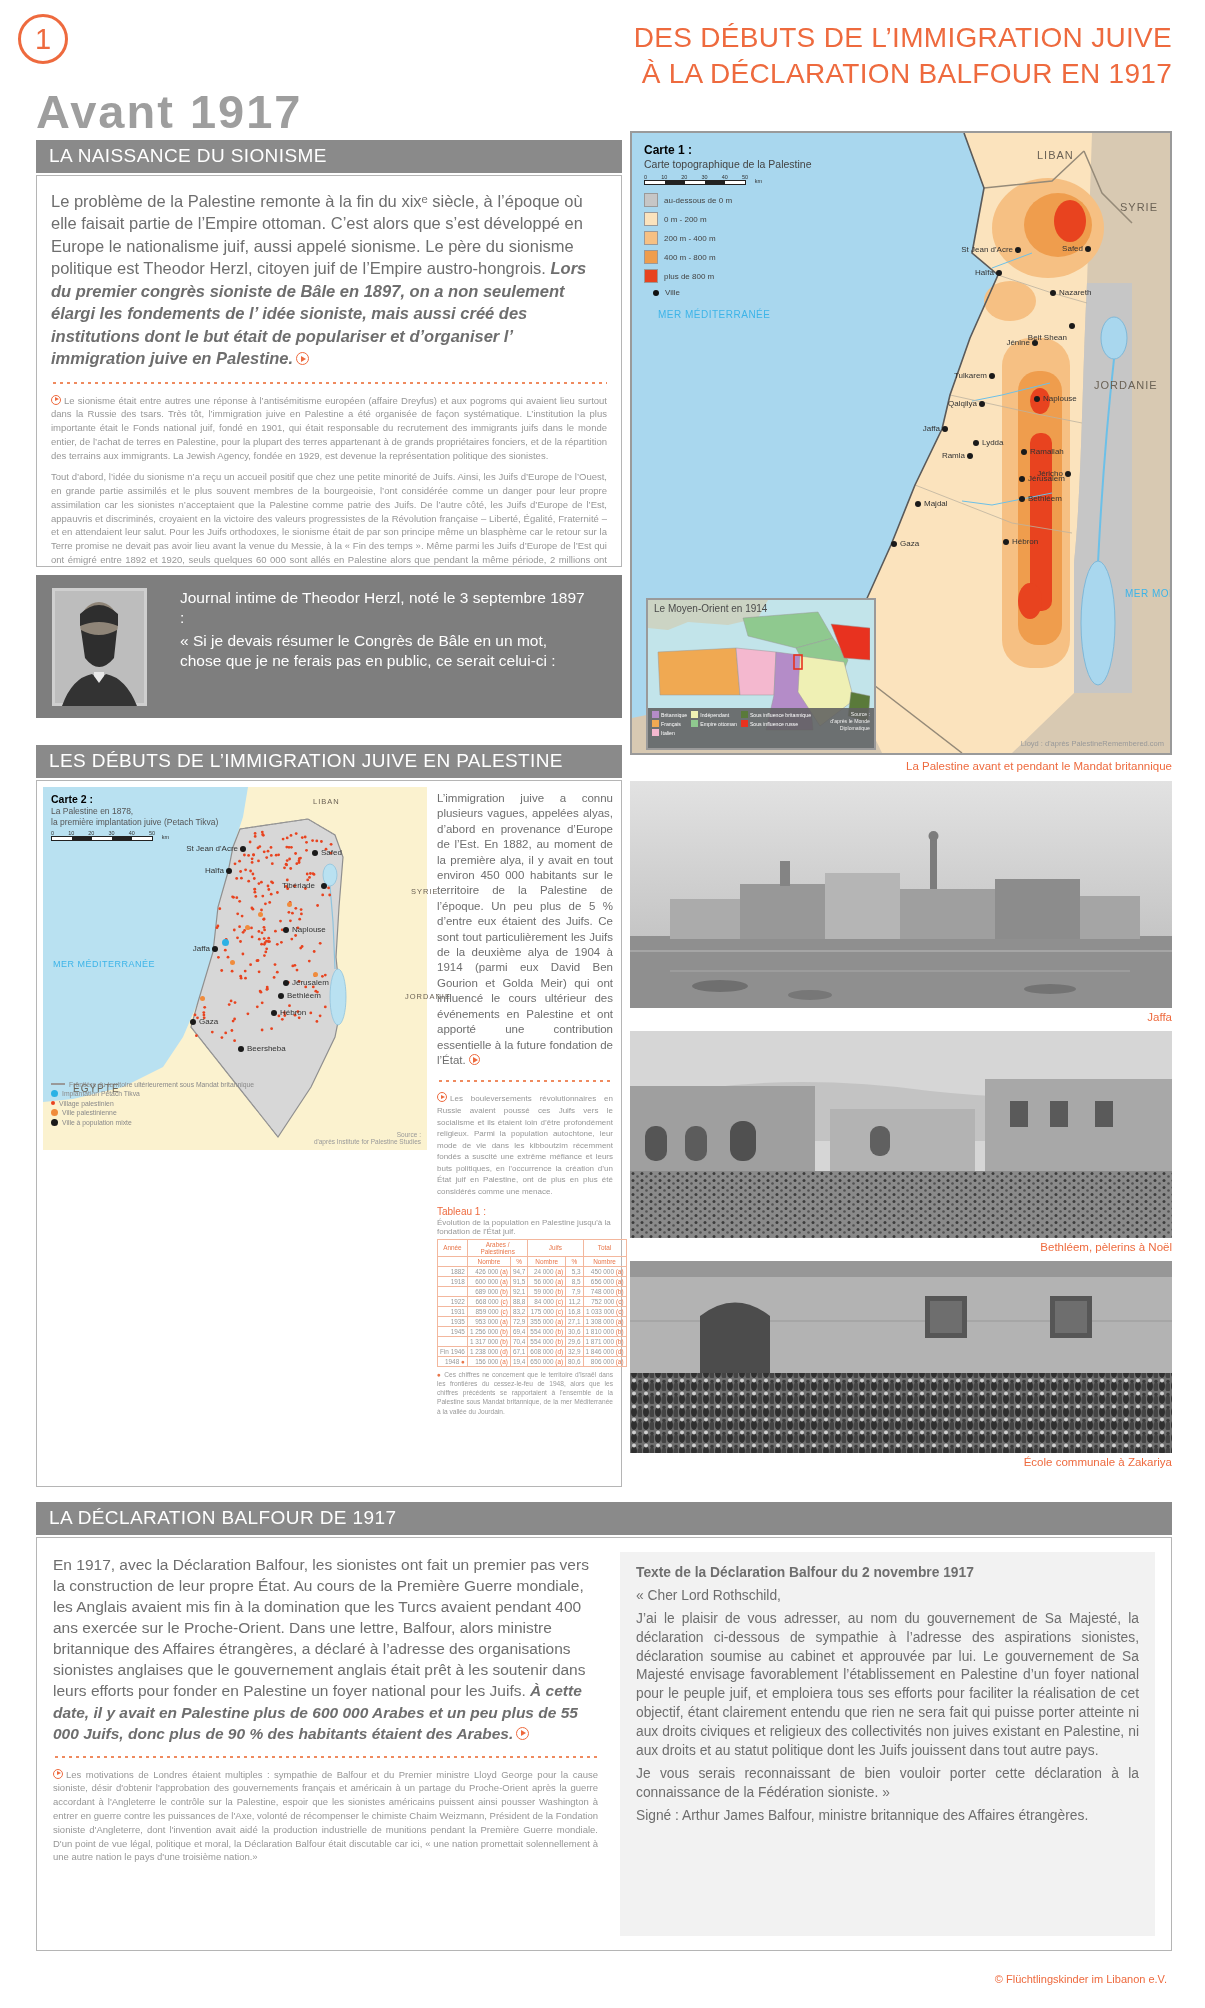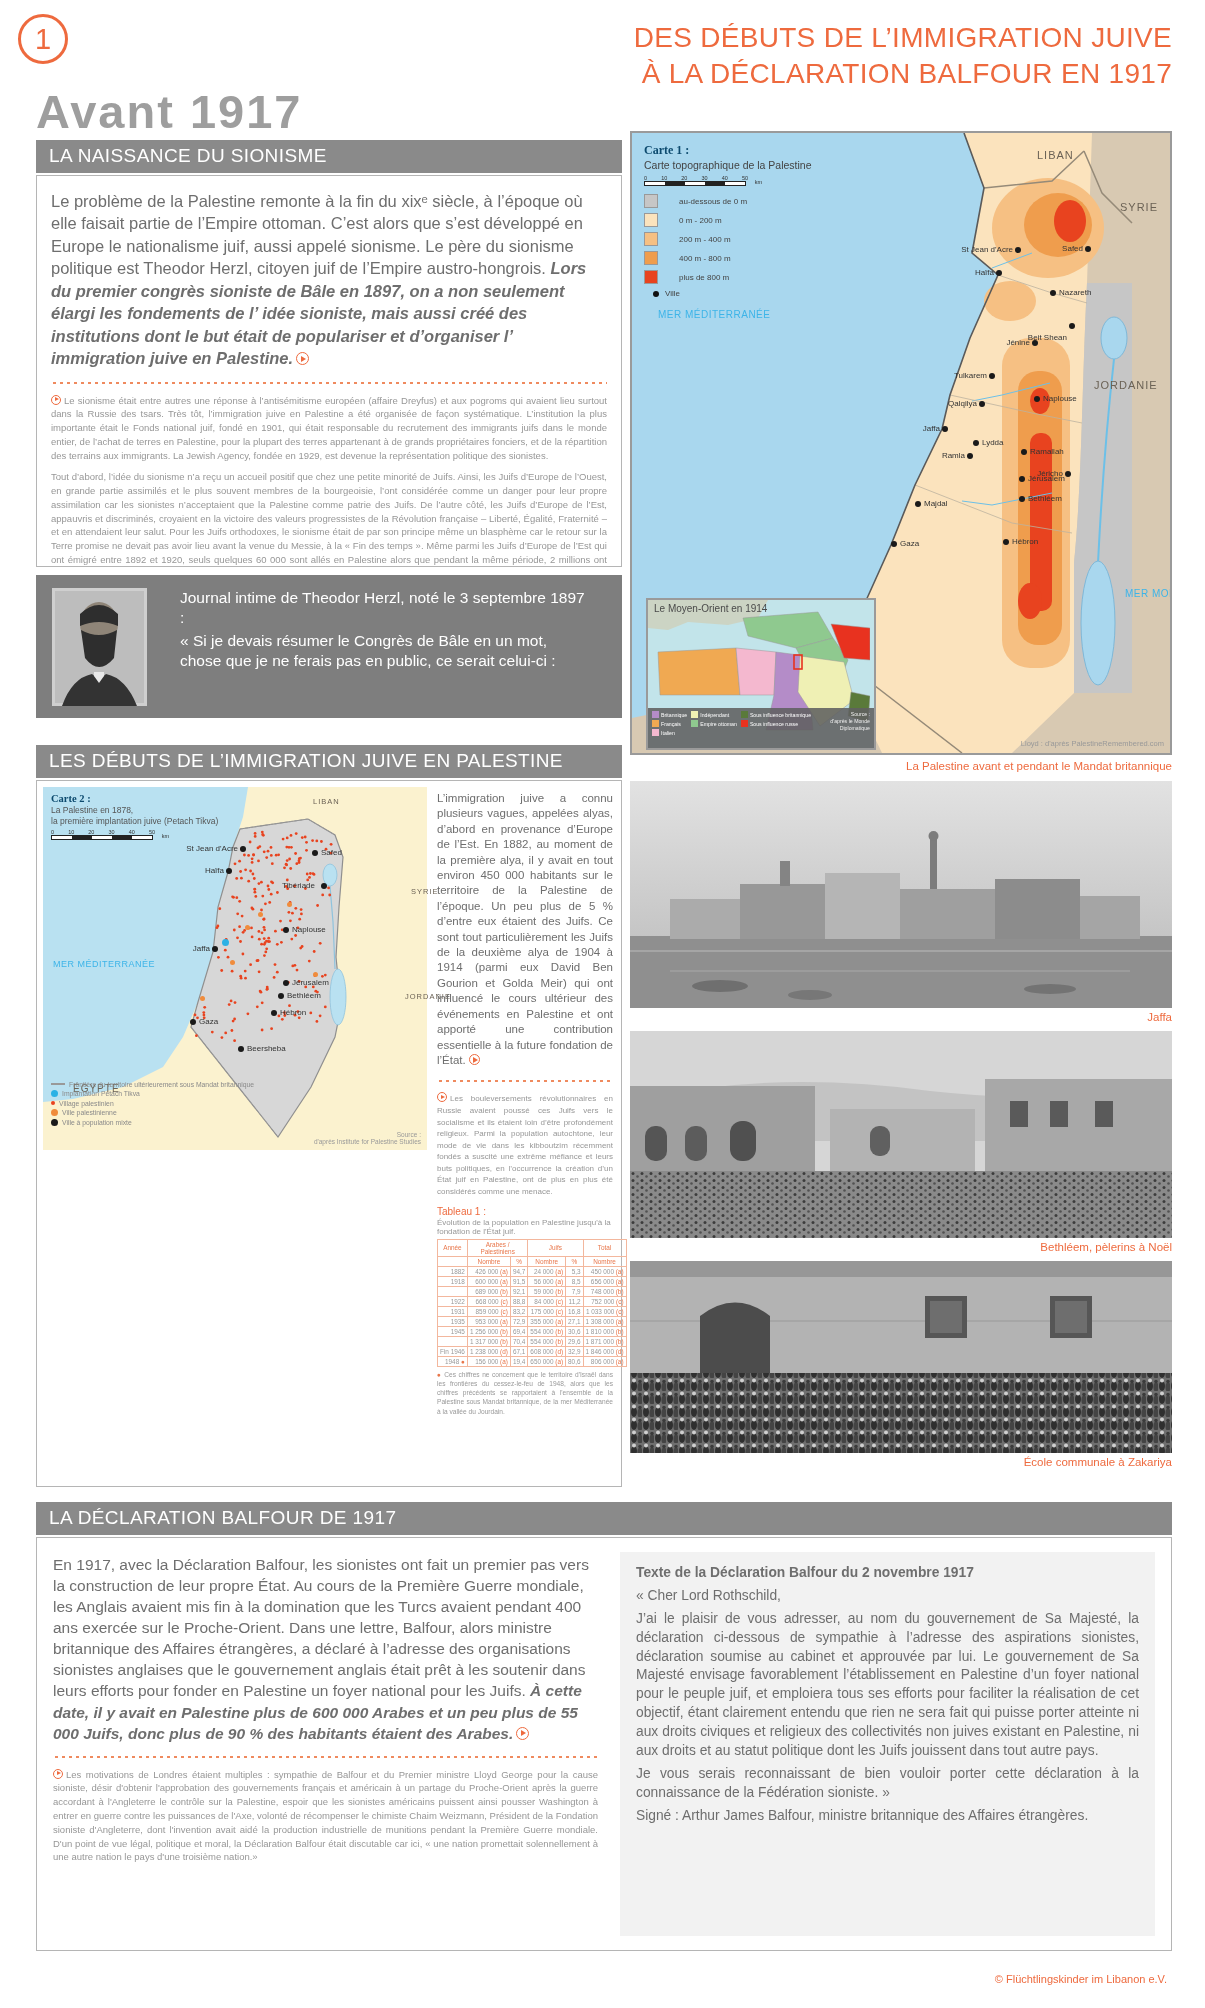--- a/index.html
+++ b/index.html
@@ -31,21 +31,21 @@
          padding:13px 16px;display:flex;gap:18px;color:#fff;}
   #quote .qtext{font-size:15.5px;line-height:1.32;}
   #quote p{margin:0 15px 2px;}
   #herzl{flex:0 0 95px;}
   
   #sec2{left:36px;top:745px;width:586px;}
   #sec2 .sec-body{height:707px;position:relative;padding:0;}
   #map2{position:absolute;left:6px;top:6px;width:384px;height:363px;background:#fbf2cf;}
   #map2 svg.base{position:absolute;left:0;top:0;}
   #map2-head{position:absolute;left:8px;top:6px;width:190px;}
-  .carte-no{color:#0c4a6e;font-size:10.5px;margin:0;font-family:Liberation Serif, serif;}
+  .carte-no{color:#000000;font-size:10.5px;margin:0;}
   .carte-sub{color:#555;font-size:8.5px;line-height:1.25;margin:1px 0 3px;}
   .scalebar{position:relative;width:118px;height:13px;}
   .sb-nums{display:flex;justify-content:space-between;width:104px;font-size:5.5px;color:#333;}
   .sb-bar{display:flex;width:100px;height:3px;border:1px solid #222;margin-top:0px;}
   .sb-bar i{flex:1;}
   .sb-bar i:nth-child(even){background:#222;}
   .sb-bar i:nth-child(odd){background:#fff;}
   .sb-km{position:absolute;right:0;top:4px;font-size:5.5px;color:#333;}
   .mdot{position:absolute;border-radius:50%;background:#1a1a1a;width:6px;height:6px;}
   .mdot.ville{background:#f08c3c;width:5px;height:5px;}
@@ -74,21 +74,21 @@
   tbody td{text-align:right;white-space:nowrap;}
   .note-ltr{color:#e8764a;}
   #tbl-foot{font-size:6.6px;color:#999;line-height:1.4;margin-top:3px;text-align:justify;}
   
   #map1{left:630px;top:131px;width:542px;height:624px;border:2px solid #9a9a9a;box-sizing:border-box;background:#a9d7ee;}
   #map1-inner{position:absolute;left:0;top:0;width:538px;height:620px;overflow:hidden;}
   #map1-head{position:absolute;left:12px;top:10px;width:210px;}
   #map1-head .carte-no{font-size:12px;}
   #map1-head .carte-sub{font-size:10.5px;color:#444;}
   #map1-legend{margin-top:6px;}
-  #map1-legend .lg-row{font-size:8px;color:#444;margin-bottom:5px;gap:21px;}
+  #map1-legend .lg-row{font-size:8px;color:#444;margin-bottom:5px;gap:6px;}
   .ville-dot{width:6px;height:6px;background:#111;border-radius:50%;display:inline-block;}
   #map1 .rlabel{font-size:11px;}
   #map1 .rlabel.sea{font-size:10px;}
   #inset{position:absolute;left:14px;top:465px;width:226px;height:148px;border:2px solid #9a9a9a;background:#c2e4ea;overflow:hidden;}
   #inset-title{position:absolute;left:6px;top:3px;font-size:10px;color:#4a4a4a;}
   #inset-legend{position:absolute;left:0;bottom:0;width:100%;height:40px;background:rgba(96,96,96,.88);
                 display:flex;gap:4px;padding:3px 4px;box-sizing:border-box;}
   #inset-legend .lg-row{font-size:5.2px;color:#fff;margin-bottom:2px;gap:2px;}
   #inset-legend .lg-sw.sq{width:7px;height:7px;border:none;}
   #inset-src{font-size:5.2px;color:#eee;text-align:right;flex:1;white-space:pre-line;line-height:1.3;}

